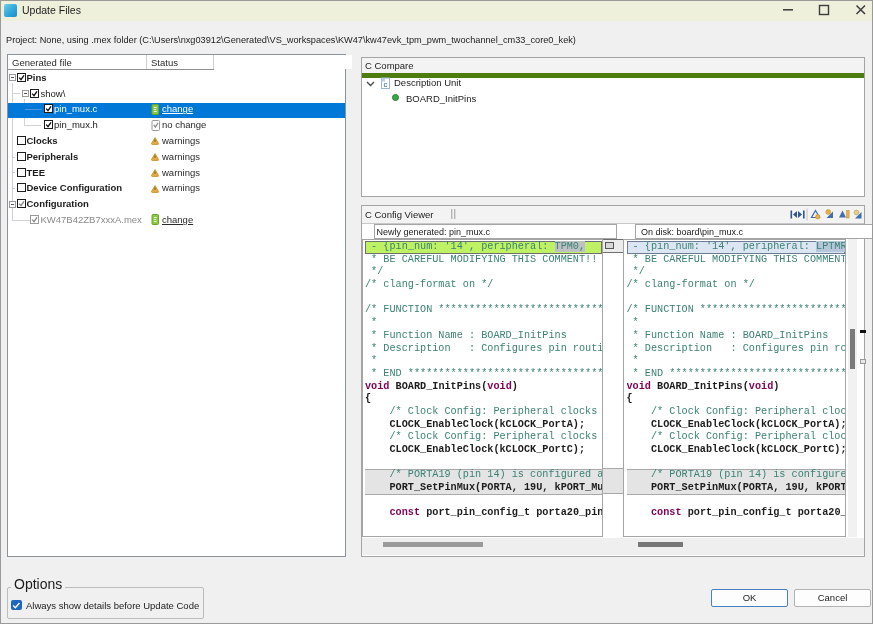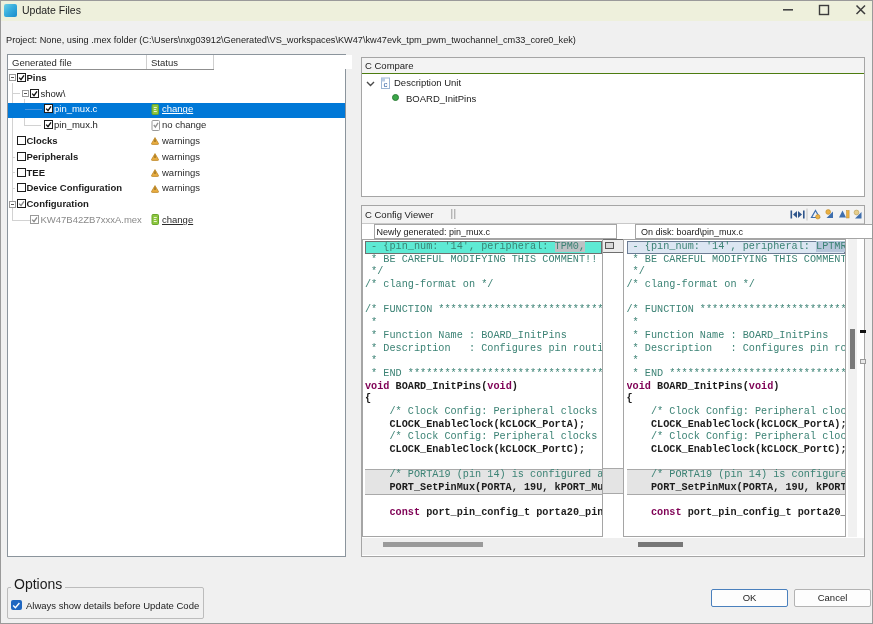--- a/index.html
+++ b/index.html
@@ -33,36 +33,36 @@
 
 .ex{position:absolute;top:3.2px;width:7px;height:7px;background:#fff;border:1px solid #9a9a9a;box-sizing:border-box;}
 .ex:after{content:"";position:absolute;left:1px;top:2px;width:3px;height:1px;background:#555;}
 
 .cl{position:absolute;background:#d2d2d2;}
 
 .ic{position:absolute;left:143px;top:1.2px;width:10px;height:11px;}
 .ic svg{display:block;}
 
 #ccmp{left:361px;top:57px;width:504px;height:140px;background:#fff;box-shadow:inset 0 0 0 1px #a5a5a5;}
-#ccmp .hd{position:absolute;left:1px;top:1px;width:502px;height:15px;background:#f3f3f3;border-bottom:1px solid #4d7c0f;}
+#ccmp .hd{position:absolute;left:1px;top:1px;width:502px;height:15px;background:#f3f3f3;border-bottom:5px solid #4d7c0f;}
 #ccmp .hd span{position:absolute;left:3px;top:2px;font-size:9.5px;color:#222;}
 #cviewer{left:361px;top:205px;width:504px;height:352px;background:#fff;box-shadow:inset 0 0 0 1px #a5a5a5;}
 #cvhd{position:absolute;left:1px;top:1px;width:502px;height:17px;background:#f3f3f3;border-bottom:1px solid #c8c8c8;}
 #cvhd span.t{position:absolute;left:3px;top:3px;font-size:9.5px;color:#222;}
 .phead{position:absolute;top:18.5px;height:15.5px;background:#fff;border:1px solid #a5a5a5;box-sizing:border-box;margin-left:12px;}
 .phead span{position:absolute;left:2px;top:2.7px;font-size:9px;color:#222;}
 
 .code{position:absolute;top:34px;height:298px;background:#fff;border:1px solid #a5a5a5;
   box-sizing:border-box;overflow:hidden;
   font-family:"Liberation Mono",monospace;font-size:10.2px;line-height:12.7px;
   color:#1c1c1c;font-weight:bold;}
 .code div{height:12.7px;white-space:pre;overflow:hidden;}
 .c{color:#3b8274;font-weight:normal;}
 .k{color:#7f0055;font-weight:bold;}
-.cur{background:#5eead4;box-shadow:inset 0 0 0 1px #6f6f6f;}
+.cur{background:#bef264;box-shadow:inset 0 0 0 1px #6f6f6f;}
 #codeR .cur{background:#dce6f2;box-shadow:inset 0 0 0 1px #6c7c94;}
 #codeR .hl{background:#b6c6da;}
 .hl{background:#bdc1c4;}
 .chg{background:#e4e4e4;}
 .chg.t{box-shadow:inset 0 1px 0 #a9a9a9;}
 .chg.b{box-shadow:inset 0 -1px 0 #a9a9a9;}
 
 #optbox{left:7px;top:587px;width:195px;height:30px;border:1px solid #bcbcbc;border-radius:2px;}
 #optlbl{left:11px;top:576px;font-size:14px;color:#1b1b1b;}
 #optcheck{left:11px;top:599.5px;width:10.5px;height:10.5px;background:#1f67c1;border-radius:2px;}

